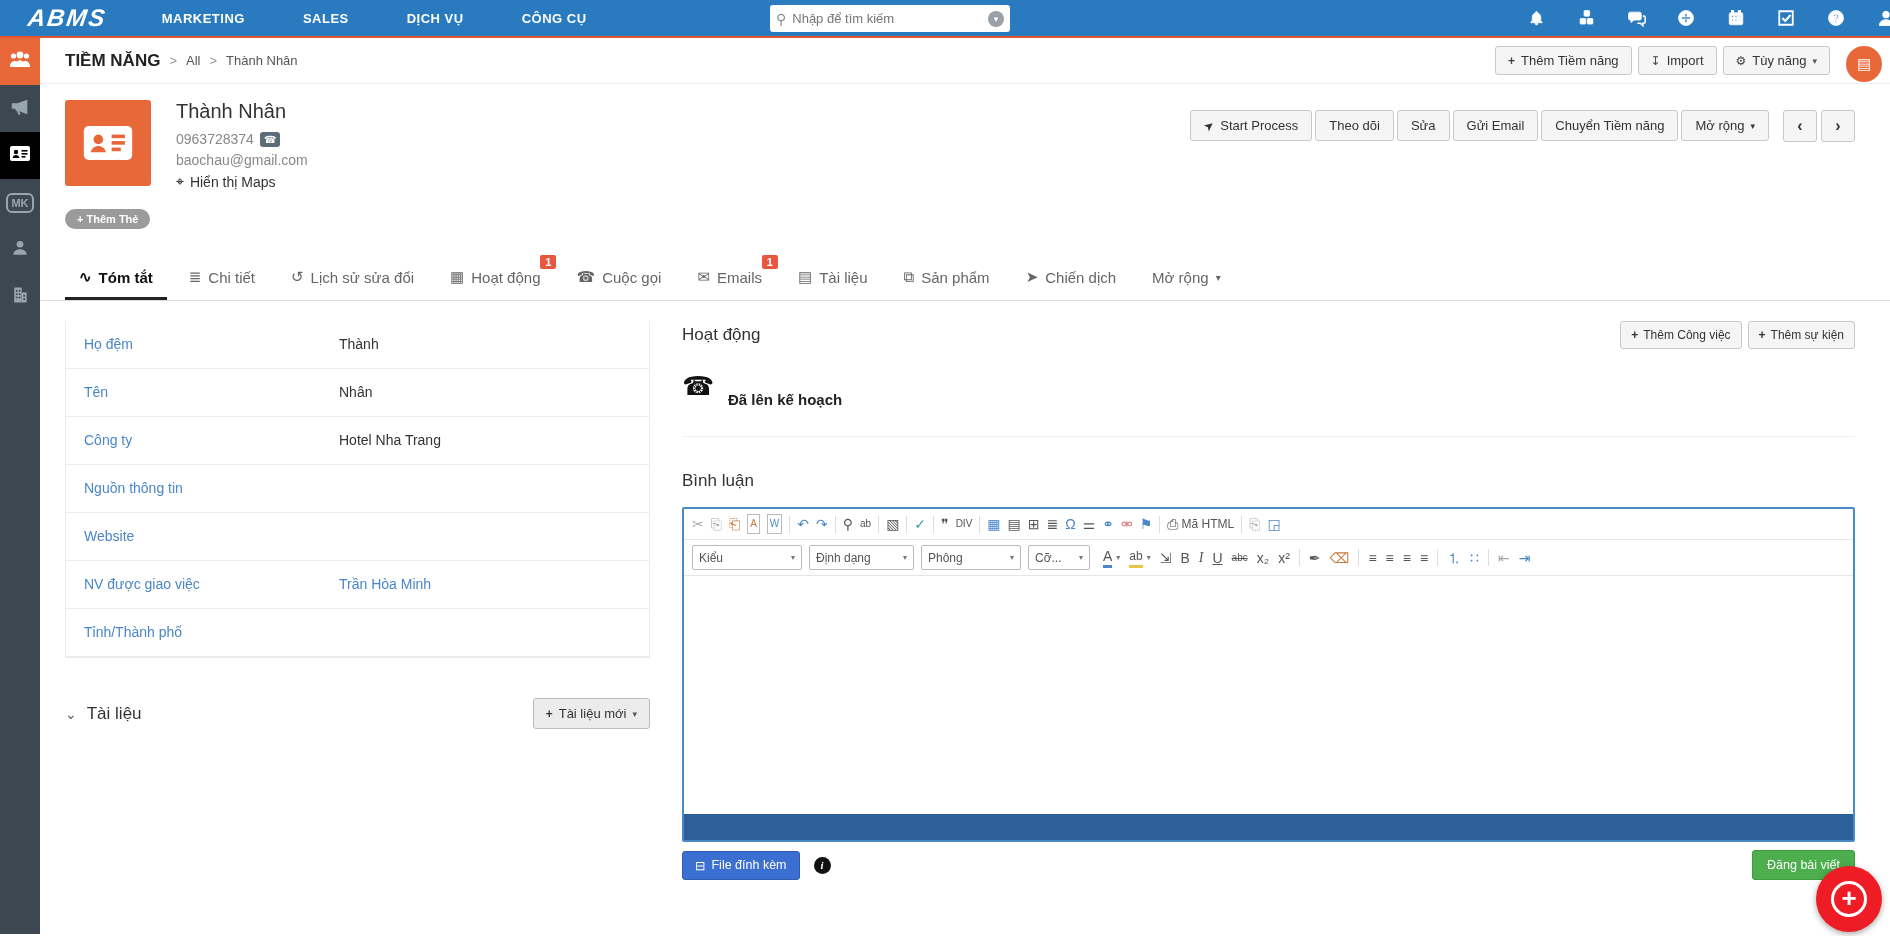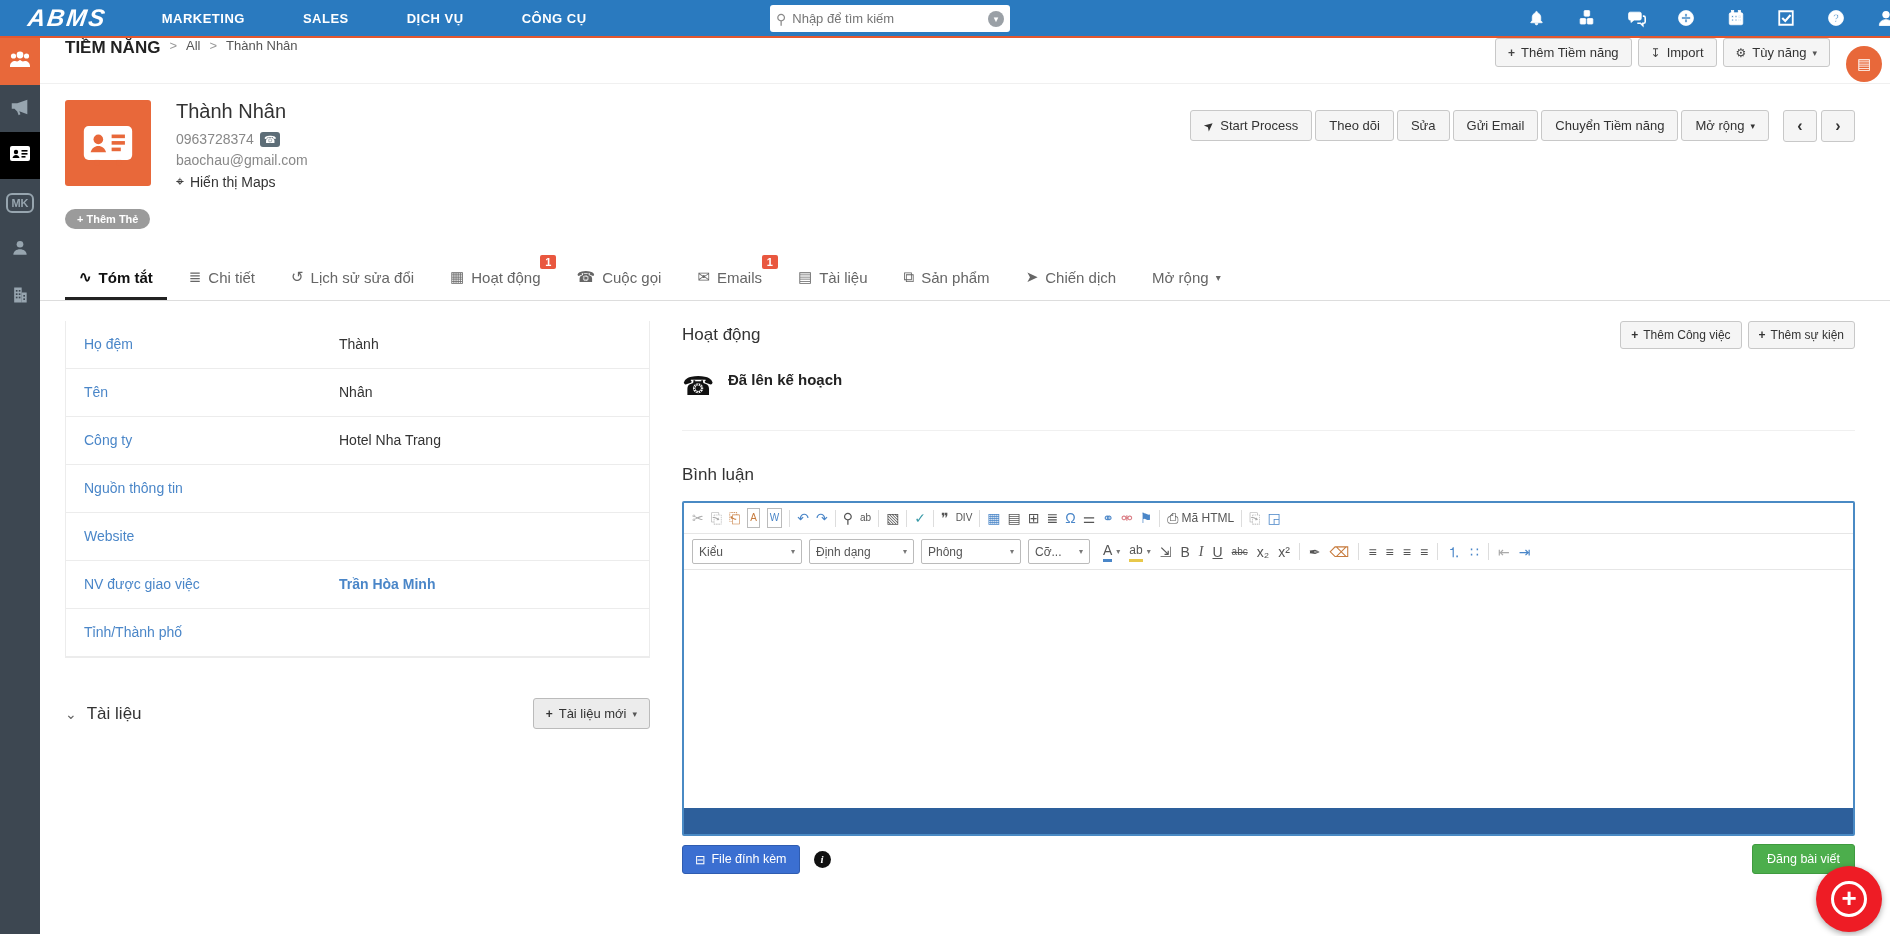--- a/index.html
+++ b/index.html
@@ -32,21 +32,21 @@
   .sidebar { width:40px; background:#3d4751; display:flex; flex-direction:column; align-items:stretch; }
   .sideitem { height:47px; display:flex; align-items:center; justify-content:center; cursor:pointer; }
   .sideitem svg { fill:#97a5af; }
   .sideitem.orange { background:#e8683a; } .sideitem.orange svg { fill:#fff; }
   .sideitem.activeblk { background:#000; } .sideitem.activeblk svg { fill:#fff; }
   .mkbadge { border:2px solid #97a5af; border-radius:6px; color:#97a5af; font-size:11px;
     font-weight:bold; padding:2px 3px; }
   .main { flex:1; position:relative; }
 
   
-  .crumbrow { height:46px; display:flex; align-items:flex-start; padding:0 60px 0 25px;
+  .crumbrow { height:46px; display:flex; align-items:center; padding:0 60px 0 25px;
     position:relative; border-bottom:1px solid #f0f0f0; }
   .module { font-size:17px; font-weight:bold; color:#222; }
   .crumbsep { color:#999; margin:0 9px; font-size:13px; }
   .crumb { font-size:13px; color:#555; cursor:pointer; }
   .crumbactions { margin-left:auto; display:flex; gap:6px; }
   .btn { background:#f5f5f5; border:1px solid #c8c8c8; border-radius:3px; color:#333;
     font-size:13px; padding:6px 12px; cursor:pointer; display:flex; align-items:center; gap:6px;
     font-family:"Liberation Sans",sans-serif; }
   .btn .bico { font-size:12px; color:#444; }
   .caret { font-size:9px; color:#555; }
@@ -93,21 +93,21 @@
     font-size:11px; font-weight:bold; border-radius:2px; padding:1px 5px; }
   .tbadge:empty { display:none; }
 
   
   .content { display:flex; padding:20px 35px 0 25px; gap:32px; }
   .leftcol { width:585px; flex:0 0 585px; }
   .fieldcard { border:1px solid #ececec; border-top:none; }
   .frow { display:flex; border-bottom:1px solid #ececec; padding:15px 18px; min-height:48px; }
   .flabel { width:255px; color:#4a86c8; font-size:14px; cursor:pointer; }
   .fvalue { color:#333; font-size:14px; }
-  .fvalue.link { color:#4a86c8; cursor:pointer;font-weight:bold; }
+  .fvalue.link { color:#4a86c8; cursor:pointer; }
   .docsec { margin-top:40px; }
   .dochead { display:flex; align-items:center; }
   .docchev { color:#666; font-size:14px; margin-right:10px; cursor:pointer; }
   .doctitle { font-size:17px; color:#333; }
   .docbtn { margin-left:auto; background:#ececec; border:1px solid #bbb; border-radius:3px;
     font-size:13px; color:#333; padding:7px 12px; cursor:pointer; display:flex; gap:6px;
     align-items:center; font-family:"Liberation Sans",sans-serif; }
   .docempty { margin-top:16px; border:1px solid #e2e2e2; padding:18px; text-align:center;
     font-size:14px; color:#444; }
 
@@ -117,21 +117,21 @@
   .actbtns { margin-left:auto; display:flex; gap:6px; }
   .sbtn { background:#f5f5f5; border:1px solid #c8c8c8; border-radius:3px; color:#333;
     font-size:12px; padding:6px 10px; cursor:pointer; display:flex; gap:5px; align-items:center;
     font-family:"Liberation Sans",sans-serif; }
   .plus { font-weight:bold; font-size:12px; }
   .actitem { display:flex; margin-top:22px; padding-bottom:28px; border-bottom:1px solid #f0f0f0; }
   .actphone { width:46px; font-size:26px; color:#111; }
   .actbody { flex:1; }
   .acttitle { font-size:15px; color:#333; margin-bottom:10px; cursor:pointer; }
   .actdate { font-size:15px; font-weight:bold; color:#222; }
-  .actstatus { font-size:15px; font-weight:bold; color:#222; margin-top:0; }
+  .actstatus { font-size:15px; font-weight:bold; color:#222; margin-top:20px; }
 
   .comsec { margin-top:34px; }
   .editor { margin-top:16px; border:2px solid #4a8ac4; border-radius:2px; background:#fff; }
   .tbar { display:flex; align-items:center; gap:7px; padding:5px 8px; border-bottom:1px solid #e6e6e6;
     flex-wrap:nowrap; }
   .tbico { display:flex; align-items:center; gap:3px; font-size:14px; color:#555; cursor:pointer;
     line-height:18px; }
   .tbico .lbl { font-size:12px; color:#555; }
   .tbico .lbl:empty { display:none; }
   .tbico.sep { width:1px; height:17px; background:#ddd; cursor:default; }

